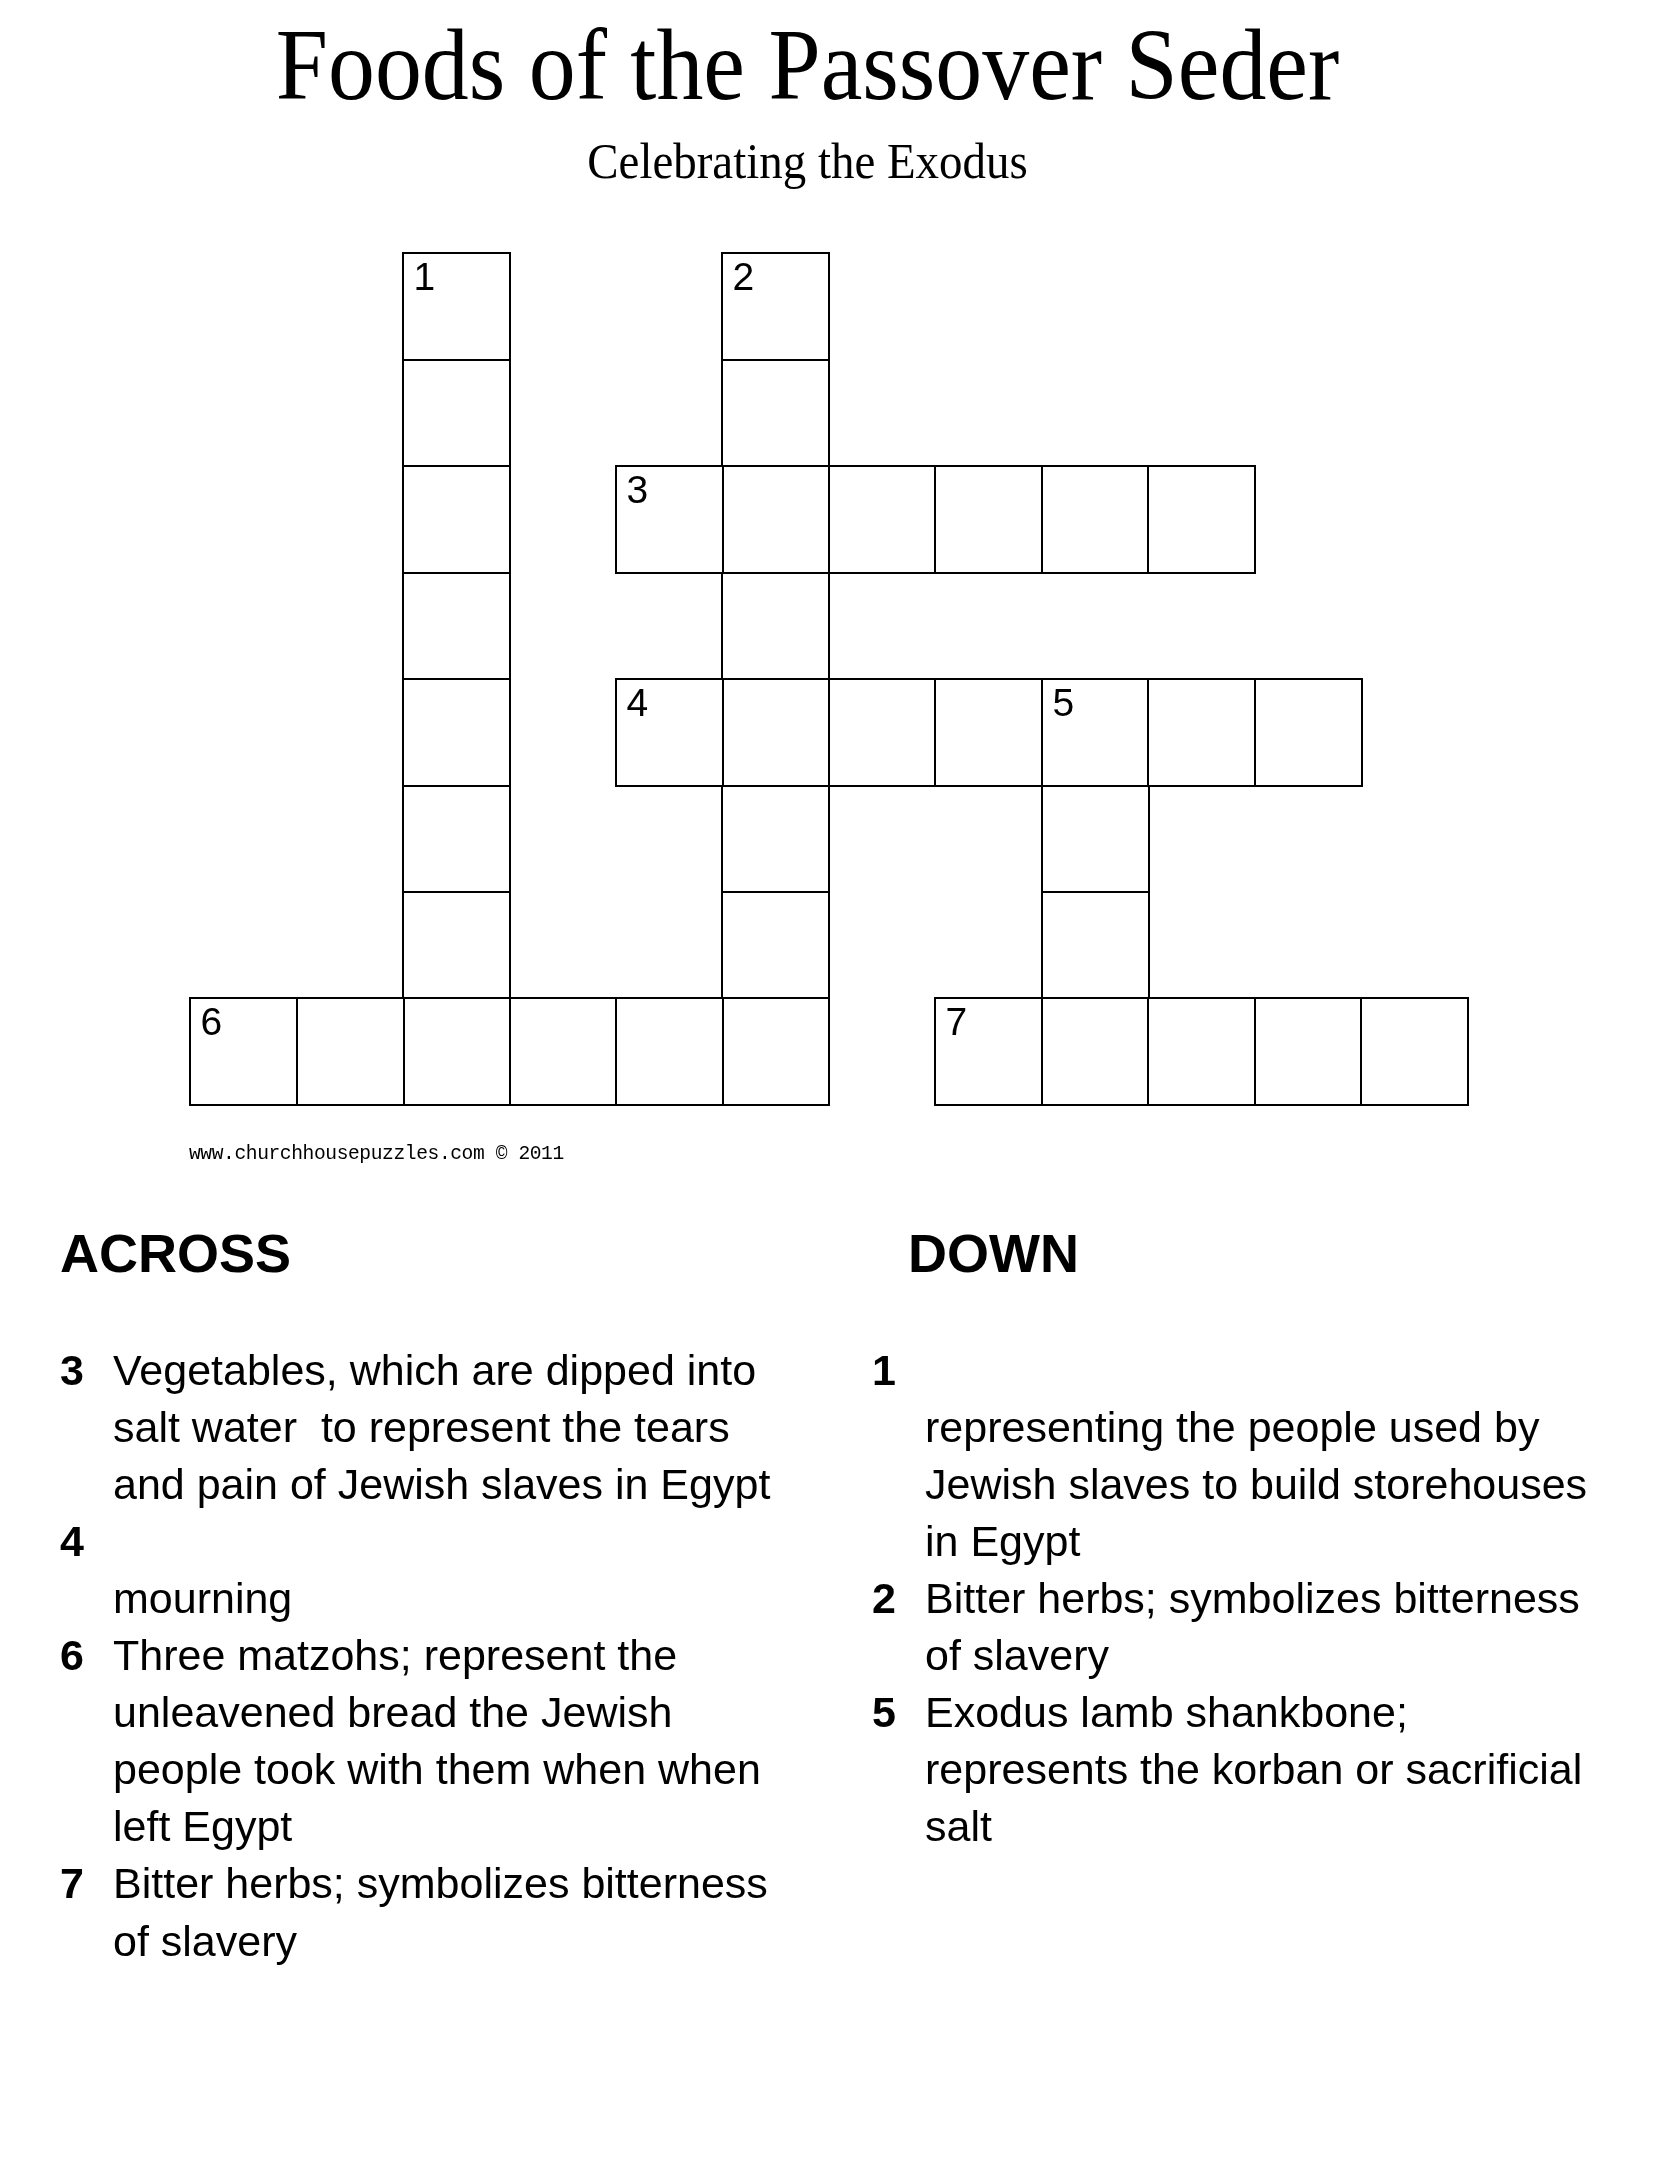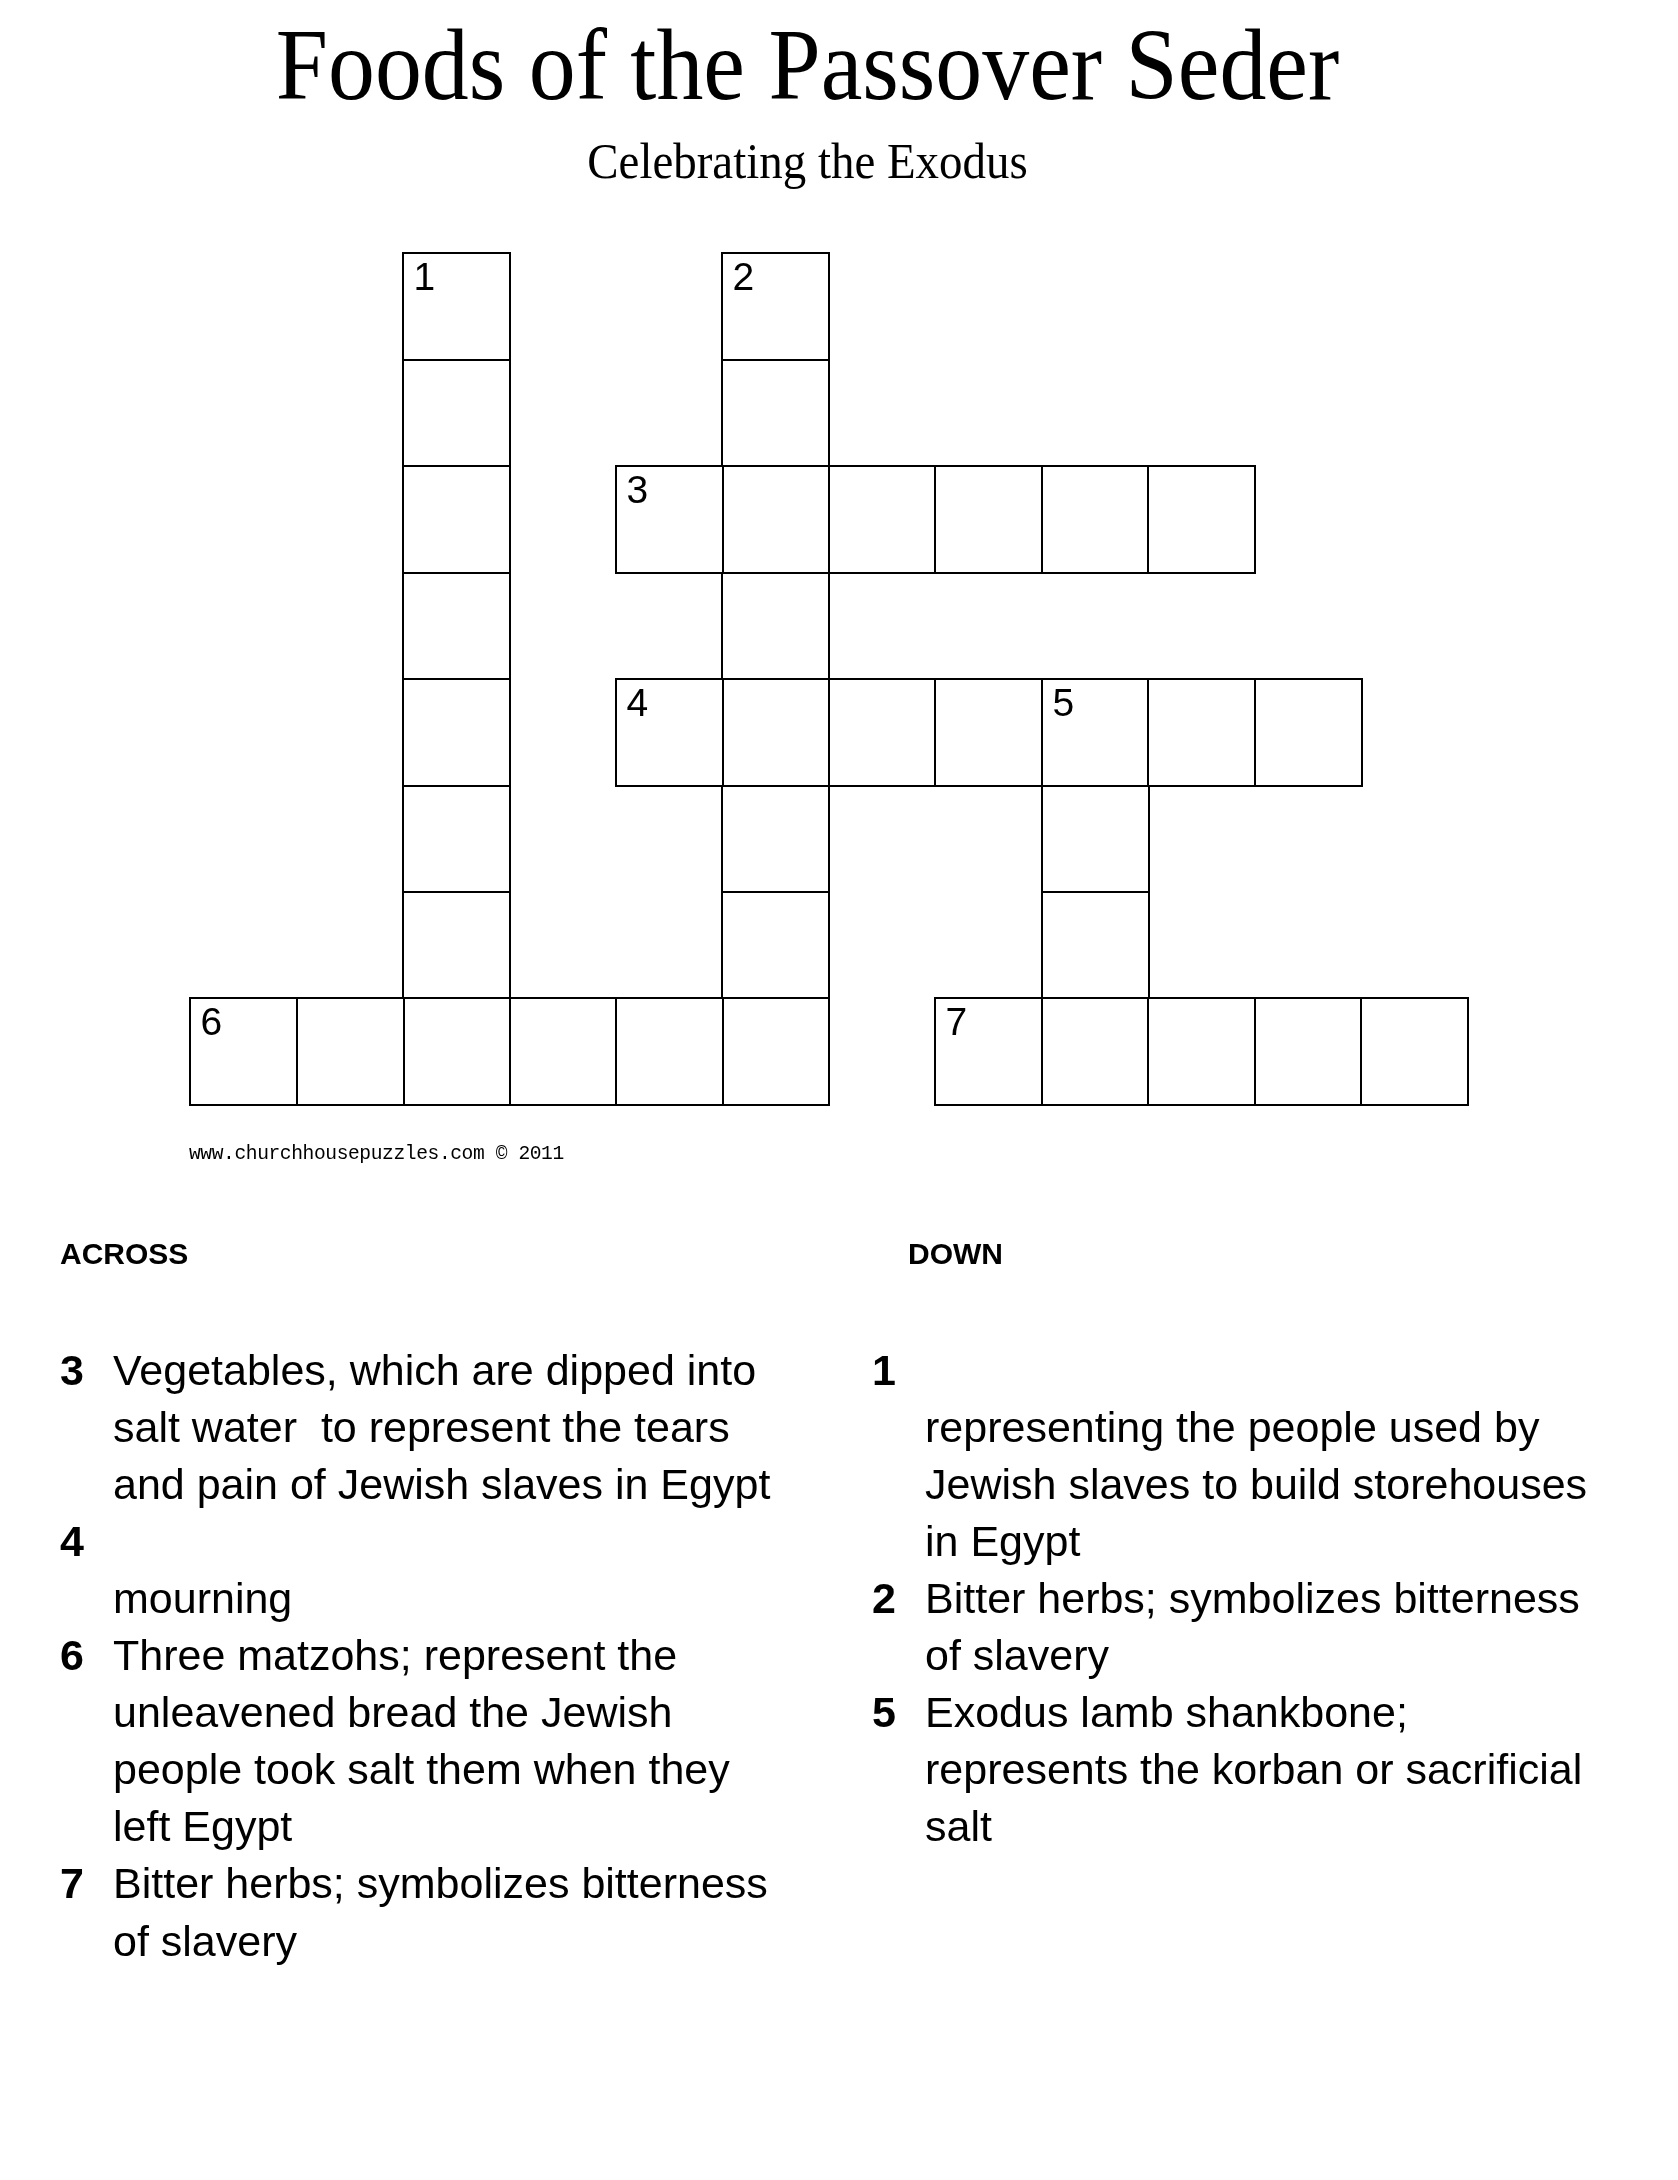--- a/index.html
+++ b/index.html
@@ -42,21 +42,21 @@
     font-size:39px;line-height:39px;
   }
   .copyright{
     position:absolute;top:1142px;left:189px;
     font-family:"Liberation Mono","DejaVu Sans Mono",monospace;
     font-size:19.6px;line-height:25.6px;letter-spacing:-0.4px;
     white-space:pre;
   }
   .clue-heading{
     position:absolute;top:1229px;
-    font-size:30px;line-height:49px;
+    font-size:54px;line-height:49px;
     font-weight:bold;white-space:pre;
   }
   #across-heading{left:60px;}
   #down-heading{left:908px;}
   .clue-line{
     position:absolute;
     font-size:43px;line-height:49px;
     padding-left:53px;
     white-space:pre;
   }
@@ -138,21 +138,21 @@
 
   <div class="clue-line across" style="top:1346px"><span class="num">3</span><span>Vegetables, which are dipped into</span></div>
   <div class="clue-line across" style="top:1403px"><span>salt water  to represent the tears</span></div>
   <div class="clue-line across" style="top:1460px"><span>and pain of Jewish slaves in Egypt</span></div>
 
   <div class="clue-line across" style="top:1517px"><span class="num">4</span></div>
   <div class="clue-line across" style="top:1574px"><span>mourning</span></div>
 
   <div class="clue-line across" style="top:1631px"><span class="num">6</span><span>Three matzohs; represent the</span></div>
   <div class="clue-line across" style="top:1688px"><span>unleavened bread the Jewish</span></div>
-  <div class="clue-line across" style="top:1745px"><span>people took salt them when they</span></div>
+  <div class="clue-line across" style="top:1745px"><span>people took with them when when</span></div>
   <div class="clue-line across" style="top:1802px"><span>left Egypt</span></div>
 
   <div class="clue-line across" style="top:1859px"><span class="num">7</span><span>Bitter herbs; symbolizes bitterness</span></div>
   <div class="clue-line across" style="top:1917px"><span>of slavery</span></div>
 
   <div class="clue-line down" style="top:1346px"><span class="num">1</span></div>
   <div class="clue-line down" style="top:1403px"><span>representing the people used by</span></div>
   <div class="clue-line down" style="top:1460px"><span>Jewish slaves to build storehouses</span></div>
   <div class="clue-line down" style="top:1517px"><span>in Egypt</span></div>
 

